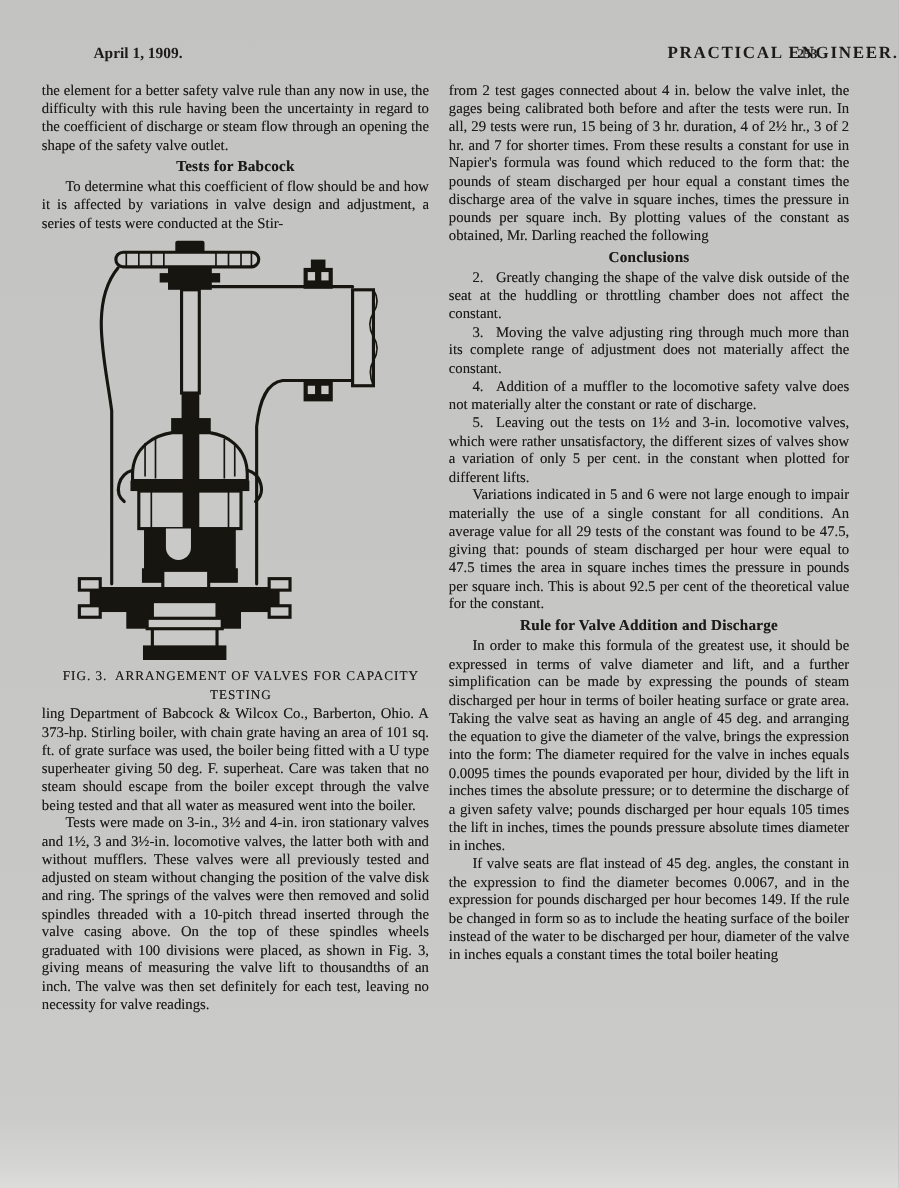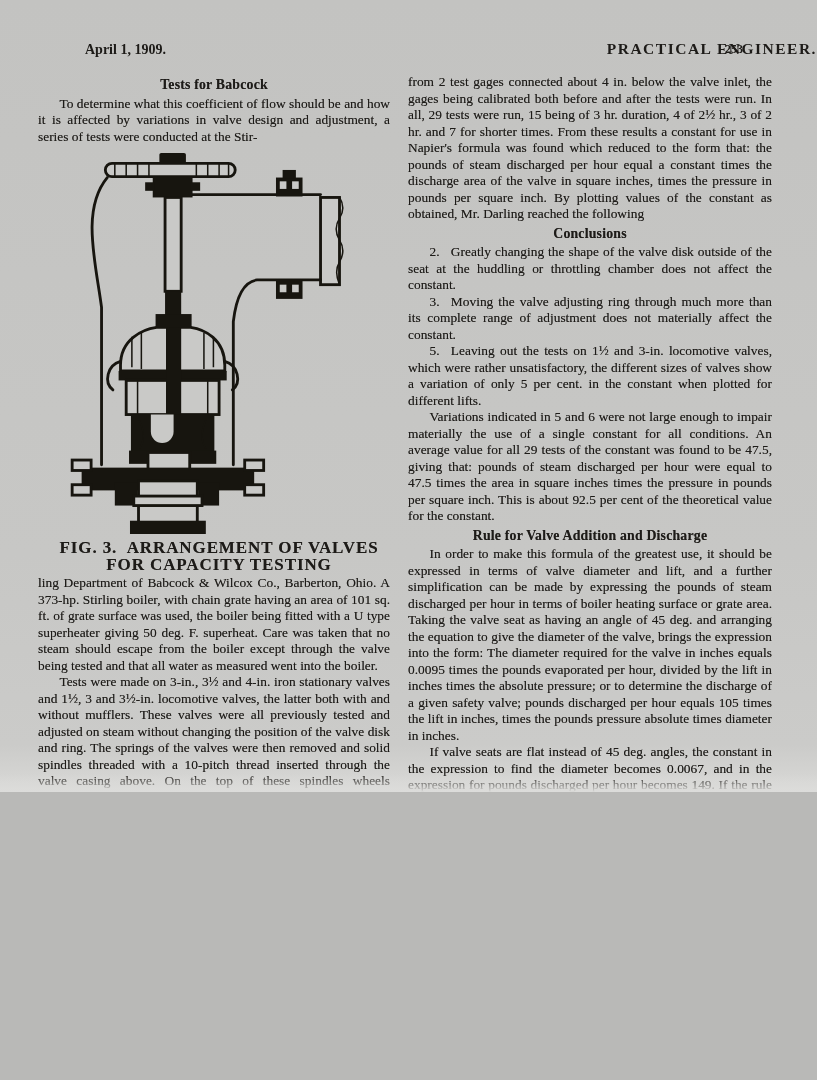--- a/index.html
+++ b/index.html
@@ -1,17 +1,17 @@
 <!DOCTYPE html>
 <html><head>
 <meta charset="utf-8">
 <style>
   html,body{margin:0;padding:0;background:#b9b9b7;}
   .scan{
-    position:relative;width:817px;height:792px;overflow:hidden;
+    position:relative;width:817px;height:1080px;overflow:hidden;
     background:linear-gradient(180deg,#c3c3c1 0%,#c7c7c5 70%,#cbcbc9 94%,#d9d9d7 100%);
     font-family:"Liberation Serif","DejaVu Serif",serif;
     color:#1d1b18;
   }
   .page-header{position:absolute;top:40px;left:0;width:100%;height:24px;}
   .hdr-date{position:absolute;left:85px;top:2px;font-size:14px;font-weight:bold;}
   .hdr-title{position:absolute;left:0;width:100%;text-align:right;top:0;
              font-size:15.5px;font-weight:bold;letter-spacing:1.5px;}
   .hdr-page{position:absolute;right:74px;top:2px;font-size:12px;font-weight:bold;}
   .columns{position:absolute;top:74px;left:38px;display:flex;gap:18px;}
@@ -19,21 +19,21 @@
        text-shadow:0 0 .5px rgba(35,33,30,.55);}
   .col.left{width:352px;}
   .col.right{width:364px;}
   .para{margin:0;}
   .para.indent{text-indent:1.6em;}
   .sec-heading{font-size:13.8px;font-weight:bold;text-align:center;margin:3px 0 2px 0;
                letter-spacing:.2px;}
   .cnum{text-indent:1.6em;display:inline;margin-right:.85em;}
   figure{margin:6px 0 2px 10px;padding:0;}
   .fig-svg{display:block;margin-left:8px;}
-  figcaption{font-size:17px;font-weight:bold;letter-spacing:.9px;text-align:center;
+  figcaption{font-size:12px;font-weight:normal;letter-spacing:.9px;text-align:center;
              margin-top:6px;text-indent:0;}
   .scan-edge{position:absolute;left:0;bottom:0;width:100%;height:18px;
              background:linear-gradient(180deg,rgba(220,220,218,0),#dcdcda);}
   svg .ink{stroke:#17150f;stroke-width:3;fill:none;stroke-linecap:round;}
   svg .ink-thin{stroke:#17150f;stroke-width:1.6;fill:none;}
   svg .paper{fill:#c9c9c7;}
   svg .dark{fill:#17150f;stroke:none;}
 </style>
 </head>
 <body>
@@ -42,20 +42,21 @@
 
   <div class="page-header">
     <span class="hdr-date">April 1, 1909.</span>
     <span class="hdr-title">PRACTICAL ENGINEER.</span>
     <span class="hdr-page">253</span>
   </div>
 
   <div class="columns">
 
     <div class="col left">
+      <p class="para">the element for a better safety valve rule than any now in use, the difficulty with this rule having been the uncertainty in regard to the coefficient of discharge or steam flow through an opening the shape of the safety valve outlet.</p>
       <h3 class="sec-heading">Tests for Babcock</h3>
       <p class="para indent">To determine what this coefficient of flow should be and how it is affected by variations in valve design and adjustment, a series of tests were conducted at the Stir-</p>
 
       <figure>
         <svg class="fig-svg" width="348" height="383" viewBox="0 0 367 404">
 
           <g>
             <path class="ink" d="M54,28 C26,62 42,118 48,165 L48,331"></path>
             <path class="ink" d="M136,46 L279,46"></path>
             <rect class="paper ink" x="279" y="49" width="20" height="92"></rect>
@@ -128,20 +129,21 @@
       <p class="para">ling Department of Babcock &amp; Wilcox Co., Barberton, Ohio.  A 373-hp. Stirling boiler, with chain grate having an area of 101 sq. ft. of grate surface was used, the boiler being fitted with a U type superheater giving 50 deg. F. superheat.  Care was taken that no steam should escape from the boiler except through the valve being tested and that all water as measured went into the boiler.</p>
       <p class="para indent">Tests were made on 3-in., 3½ and 4-in. iron stationary valves and 1½, 3 and 3½-in. locomotive valves, the latter both with and without mufflers.  These valves were all previously tested and adjusted on steam without changing the position of the valve disk and ring.  The springs of the valves were then removed and solid spindles threaded with a 10-pitch thread inserted through the valve casing above.  On the top of these spindles wheels graduated with 100 divisions were placed, as shown in Fig. 3, giving means of measuring the valve lift to thousandths of an inch.  The valve was then set definitely for each test, leaving no necessity for valve readings.</p>
     </div>
 
     <div class="col right">
       <p class="para">from 2 test gages connected about 4 in. below the valve inlet, the gages being calibrated both before and after the tests were run.  In all, 29 tests were run, 15 being of 3 hr. duration, 4 of 2½ hr., 3 of 2 hr. and 7 for shorter times.  From these results a constant for use in Napier's formula was found which reduced to the form that: the pounds of steam discharged per hour equal a constant times the discharge area of the valve in square inches, times the pressure in pounds per square inch.  By plotting values of the constant as obtained, Mr. Darling reached the following</p>
       <h3 class="sec-heading">Conclusions</h3>
 
       <p class="para" style="text-indent:1.6em"><span class="cnum">2.</span><span>Greatly changing the shape of the valve disk outside of the seat at the huddling or throttling chamber does not affect the constant.</span></p>
       <p class="para" style="text-indent:1.6em"><span class="cnum">3.</span><span>Moving the valve adjusting ring through much more than its complete range of adjustment does not materially affect the constant.</span></p>
+      <p class="para" style="text-indent:1.6em"><span class="cnum">4.</span><span>Addition of a muffler to the locomotive safety valve does not materially alter the constant or rate of discharge.</span></p>
       <p class="para" style="text-indent:1.6em"><span class="cnum">5.</span><span>Leaving out the tests on 1½ and 3-in. locomotive valves, which were rather unsatisfactory, the different sizes of valves show a variation of only 5 per cent. in the constant when plotted for different lifts.</span></p>
 
       <p class="para indent">Variations indicated in 5 and 6 were not large enough to impair materially the use of a single constant for all conditions.  An average value for all 29 tests of the constant was found to be 47.5, giving that: pounds of steam discharged per hour were equal to 47.5 times the area in square inches times the pressure in pounds per square inch.  This is about 92.5 per cent of the theoretical value for the constant.</p>
       <h3 class="sec-heading">Rule for Valve Addition and Discharge</h3>
       <p class="para indent">In order to make this formula of the greatest use, it should be expressed in terms of valve diameter and lift, and a further simplification can be made by expressing the pounds of steam discharged per hour in terms of boiler heating surface or grate area.  Taking the valve seat as having an angle of 45 deg. and arranging the equation to give the diameter of the valve, brings the expression into the form:  The diameter required for the valve in inches equals 0.0095 times the pounds evaporated per hour, divided by the lift in inches times the absolute pressure; or to determine the discharge of a given safety valve; pounds discharged per hour equals 105 times the lift in inches, times the pounds pressure absolute times diameter in inches.</p>
       <p class="para indent">If valve seats are flat instead of 45 deg. angles, the constant in the expression to find the diameter becomes 0.0067, and in the expression for pounds discharged per hour becomes 149.  If the rule be changed in form so as to include the heating surface of the boiler instead of the water to be discharged per hour, diameter of the valve in inches equals a constant times the total boiler heating</p>
     </div>
 
   </div>
 

